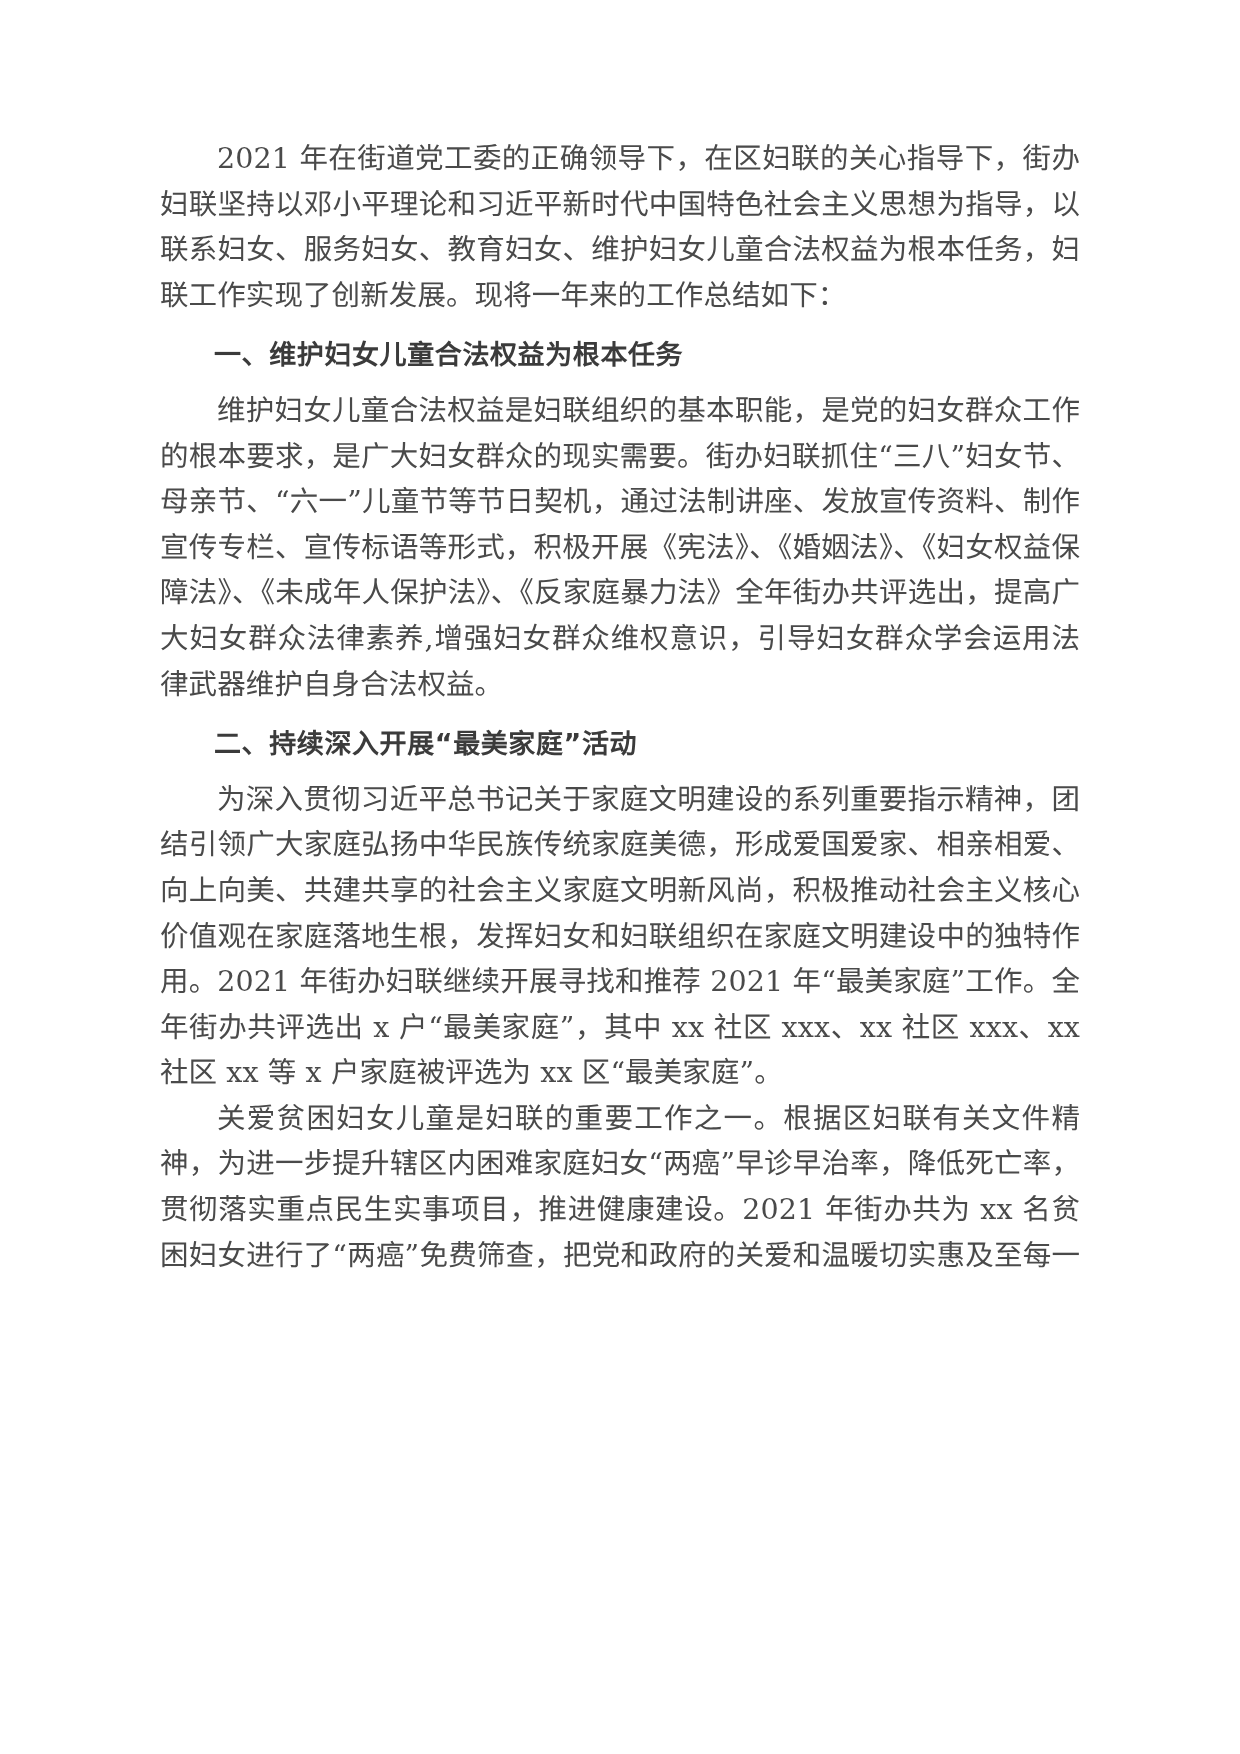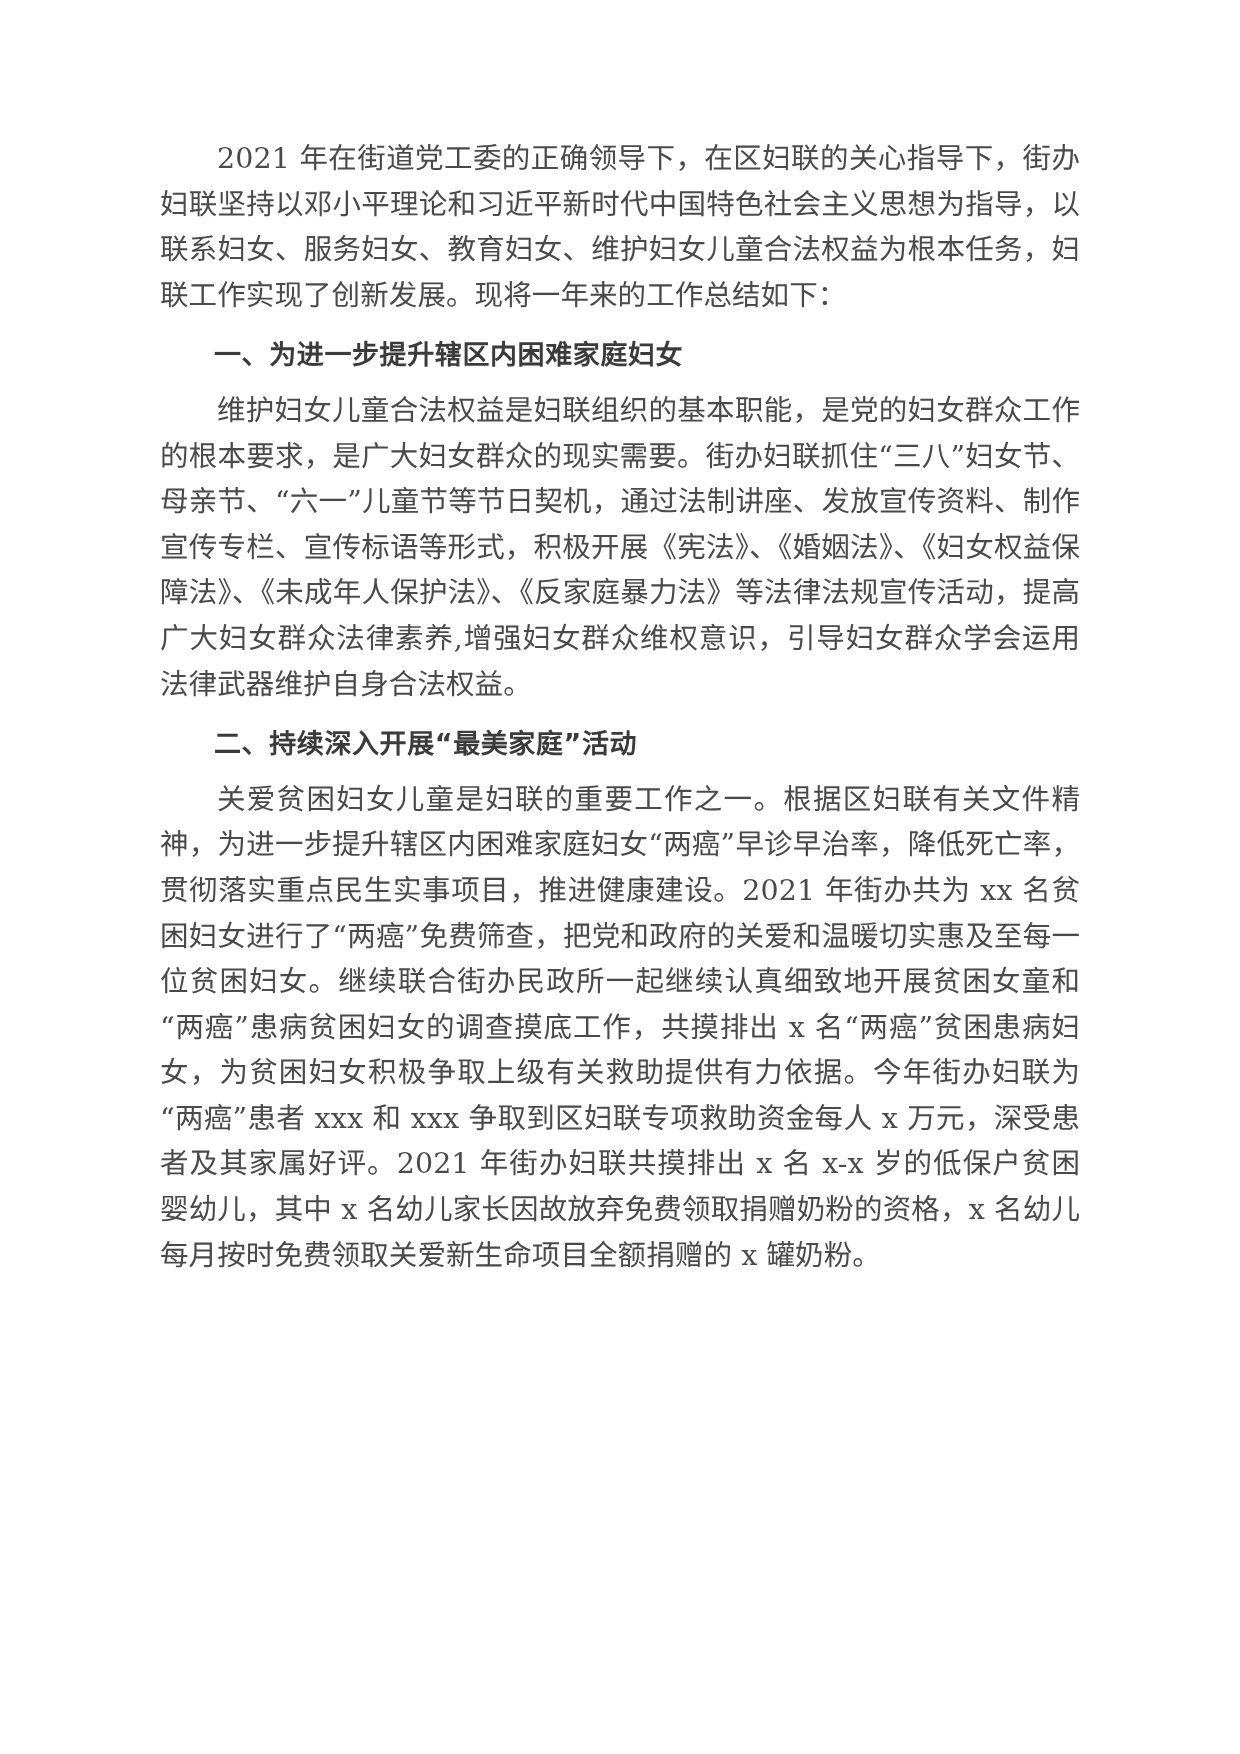--- a/index.html
+++ b/index.html
@@ -54,26 +54,27 @@
   }
 </style>
 </head>
 <body>
 
 <div class="page">
   <div class="content">
 
     <p class="para">2021 年在街道党工委的正确领导下，在区妇联的关心指导下，街办妇联坚持以邓小平理论和习近平新时代中国特色社会主义思想为指导，以联系妇女、服务妇女、教育妇女、维护妇女儿童合法权益为根本任务，妇联工作实现了创新发展。现将一年来的工作总结如下：</p>
 
-    <h2 class="heading">一、为进一步提升辖区内困难家庭妇女</h2>
+    <h2 class="heading">一、维护妇女儿童合法权益为根本任务</h2>
 
-    <p class="para">维护妇女儿童合法权益是妇联组织的基本职能，是党的妇女群众工作的根本要求，是广大妇女群众的现实需要。街办妇联抓住“三八”妇女节、母亲节、“六一”儿童节等节日契机，通过法制讲座、发放宣传资料、制作宣传专栏、宣传标语等形式，积极开展《宪法》、《婚姻法》、《妇女权益保障法》、《未成年人保护法》、《反家庭暴力法》等法律法规宣传活动，提高广大妇女群众法律素养,增强妇女群众维权意识，引导妇女群众学会运用法律武器维护自身合法权益。</p>
+    <p class="para">维护妇女儿童合法权益是妇联组织的基本职能，是党的妇女群众工作的根本要求，是广大妇女群众的现实需要。街办妇联抓住“三八”妇女节、母亲节、“六一”儿童节等节日契机，通过法制讲座、发放宣传资料、制作宣传专栏、宣传标语等形式，积极开展《宪法》、《婚姻法》、《妇女权益保障法》、《未成年人保护法》、《反家庭暴力法》全年街办共评选出，提高广大妇女群众法律素养,增强妇女群众维权意识，引导妇女群众学会运用法律武器维护自身合法权益。</p>
 
     <h2 class="heading">二、持续深入开展“最美家庭”活动</h2>
 
+    <p class="para">为深入贯彻习近平总书记关于家庭文明建设的系列重要指示精神，团结引领广大家庭弘扬中华民族传统家庭美德，形成爱国爱家、相亲相爱、向上向美、共建共享的社会主义家庭文明新风尚，积极推动社会主义核心价值观在家庭落地生根，发挥妇女和妇联组织在家庭文明建设中的独特作用。2021 年街办妇联继续开展寻找和推荐 2021 年“最美家庭”工作。全年街办共评选出 x 户“最美家庭”，其中 xx 社区 xxx、xx 社区 xxx、xx 社区 xx 等 x 户家庭被评选为 xx 区“最美家庭”。</p>
 
 
 
 
     <p class="para">关爱贫困妇女儿童是妇联的重要工作之一。根据区妇联有关文件精神，为进一步提升辖区内困难家庭妇女“两癌”早诊早治率，降低死亡率，贯彻落实重点民生实事项目，推进健康建设。2021 年街办共为 xx 名贫困妇女进行了“两癌”免费筛查，把党和政府的关爱和温暖切实惠及至每一位贫困妇女。继续联合街办民政所一起继续认真细致地开展贫困女童和“两癌”患病贫困妇女的调查摸底工作，共摸排出 x 名“两癌”贫困患病妇女，为贫困妇女积极争取上级有关救助提供有力依据。今年街办妇联为“两癌”患者 xxx 和 xxx 争取到区妇联专项救助资金每人 x 万元，深受患者及其家属好评。2021 年街办妇联共摸排出 x 名 x-x 岁的低保户贫困婴幼儿，其中 x 名幼儿家长因故放弃免费领取捐赠奶粉的资格，x 名幼儿每月按时免费领取关爱新生命项目全额捐赠的 x 罐奶粉。</p>
 
   </div>
 </div>
 
 </body></html>

